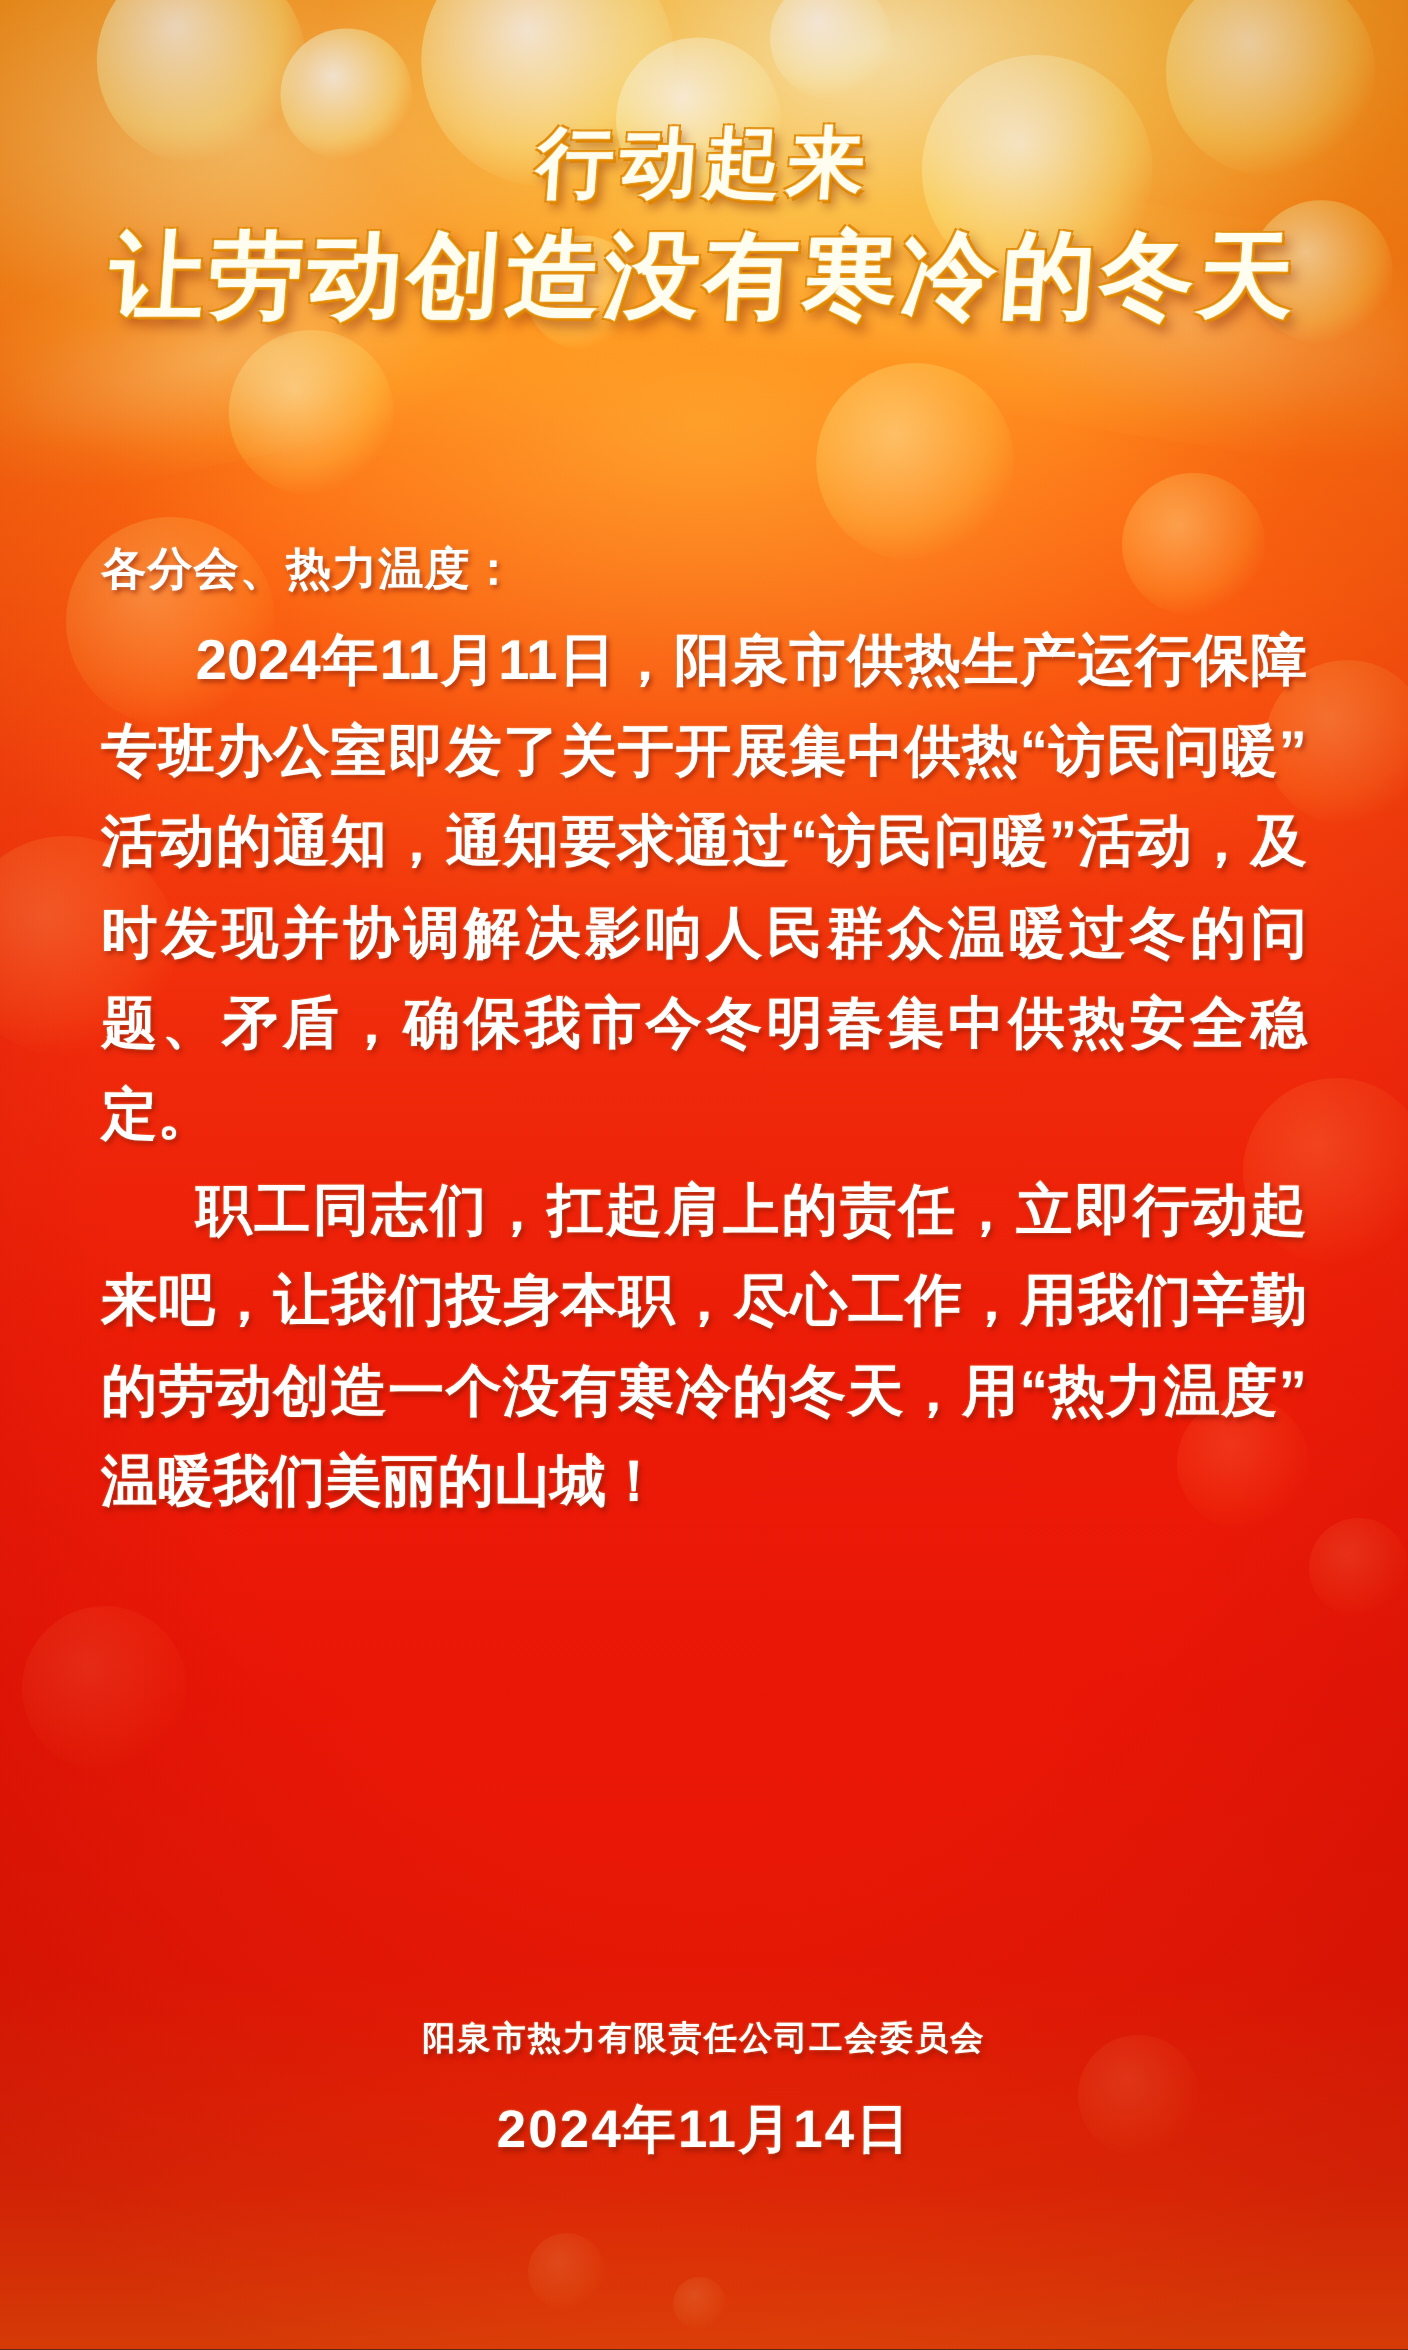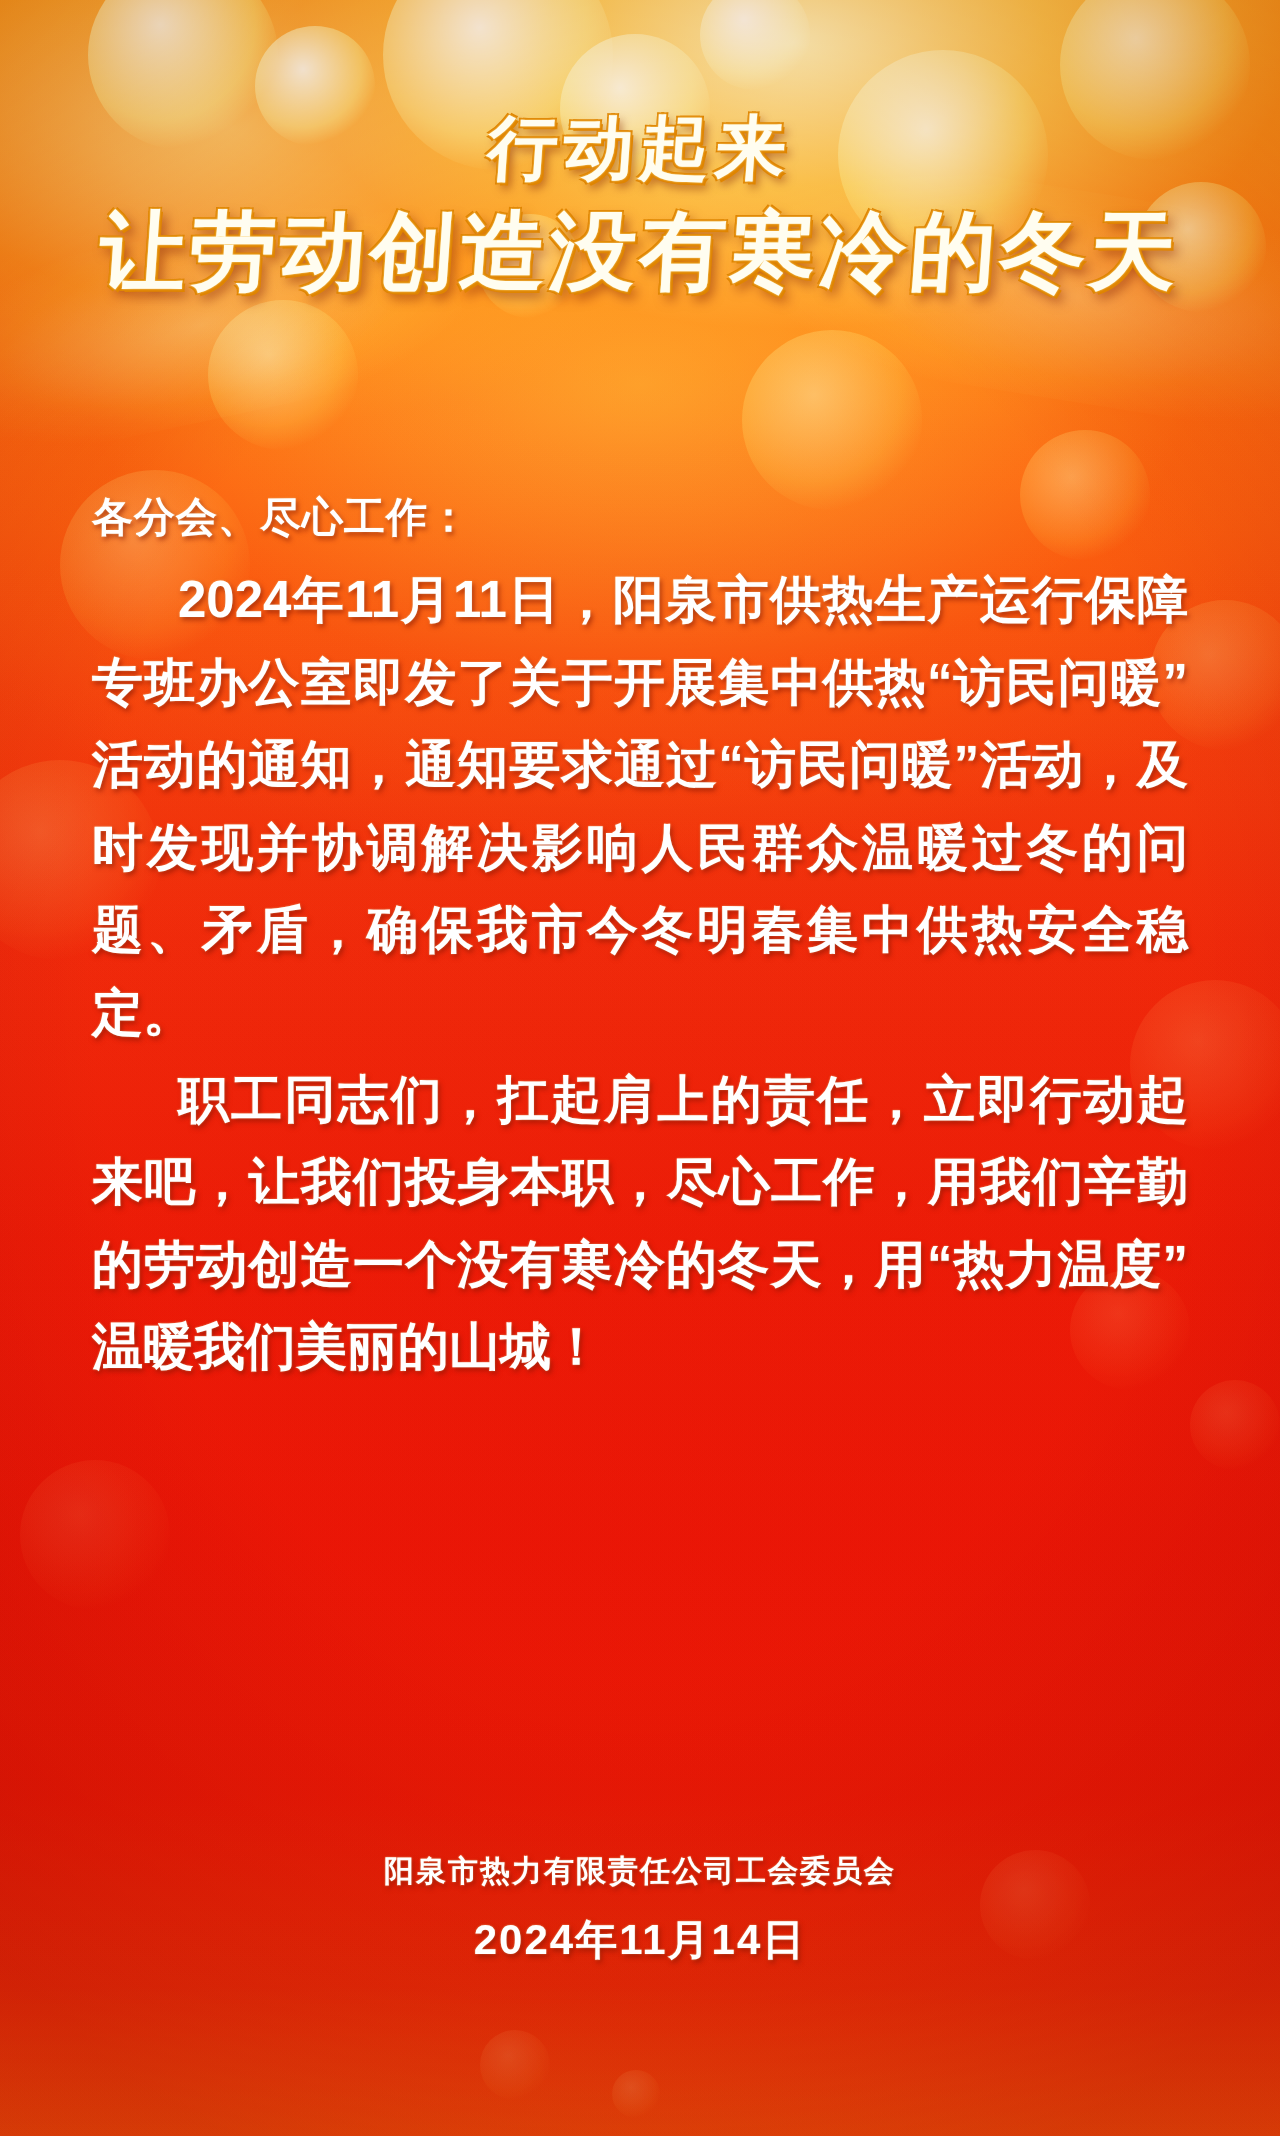--- a/index.html
+++ b/index.html
@@ -128,22 +128,22 @@
     z-index: 6;
   }
   .sign-org {
     font-size: 30px;
     font-weight: bold;
     color: #ffffff;
     letter-spacing: 2px;
     text-shadow: 2px 3px 5px rgba(130,20,0,0.6), 0 0 2px rgba(255,220,150,0.7);
   }
   .sign-date {
-    margin-top: 20px;
-    font-size: 42px;
+    margin-top: 30px;
+    font-size: 48px;
     font-weight: bold;
     color: #ffffff;
     letter-spacing: 2px;
     text-shadow: 2px 3px 5px rgba(130,20,0,0.6), 0 0 2px rgba(255,220,150,0.7);
   }
 </style>
 </head>
 <body>
 
 <div id="poster">
@@ -175,21 +175,21 @@
   <div class="glow-streak" style="left:760px; top:190px; width:620px; height:210px; background:radial-gradient(ellipse at 50% 50%, rgba(255,240,180,0.34), rgba(255,175,65,0.12) 55%, rgba(255,120,30,0) 78%); transform:rotate(9deg);"></div>
 
   <div class="vignette"></div>
 
   <div class="title-block">
     <div class="title-line1">行动起来</div>
     <div class="title-line2">让劳动创造没有寒冷的冬天</div>
   </div>
 
   <div class="body-block">
-    <div class="salutation">各分会、尽心工作：</div>
+    <div class="salutation">各分会、热力温度：</div>
     <p class="para">2024年11月11日，阳泉市供热生产运行保障专班办公室即发了关于开展集中供热“访民问暖”活动的通知，通知要求通过“访民问暖”活动，及时发现并协调解决影响人民群众温暖过冬的问题、矛盾，确保我市今冬明春集中供热安全稳定。</p>
     <p class="para">职工同志们，扛起肩上的责任，立即行动起来吧，让我们投身本职，尽心工作，用我们辛勤的劳动创造一个没有寒冷的冬天，用“热力温度”温暖我们美丽的山城！</p>
   </div>
 
   <div class="sign-block">
     <div class="sign-org">阳泉市热力有限责任公司工会委员会</div>
     <div class="sign-date">2024年11月14日</div>
   </div>
 
 </div>

